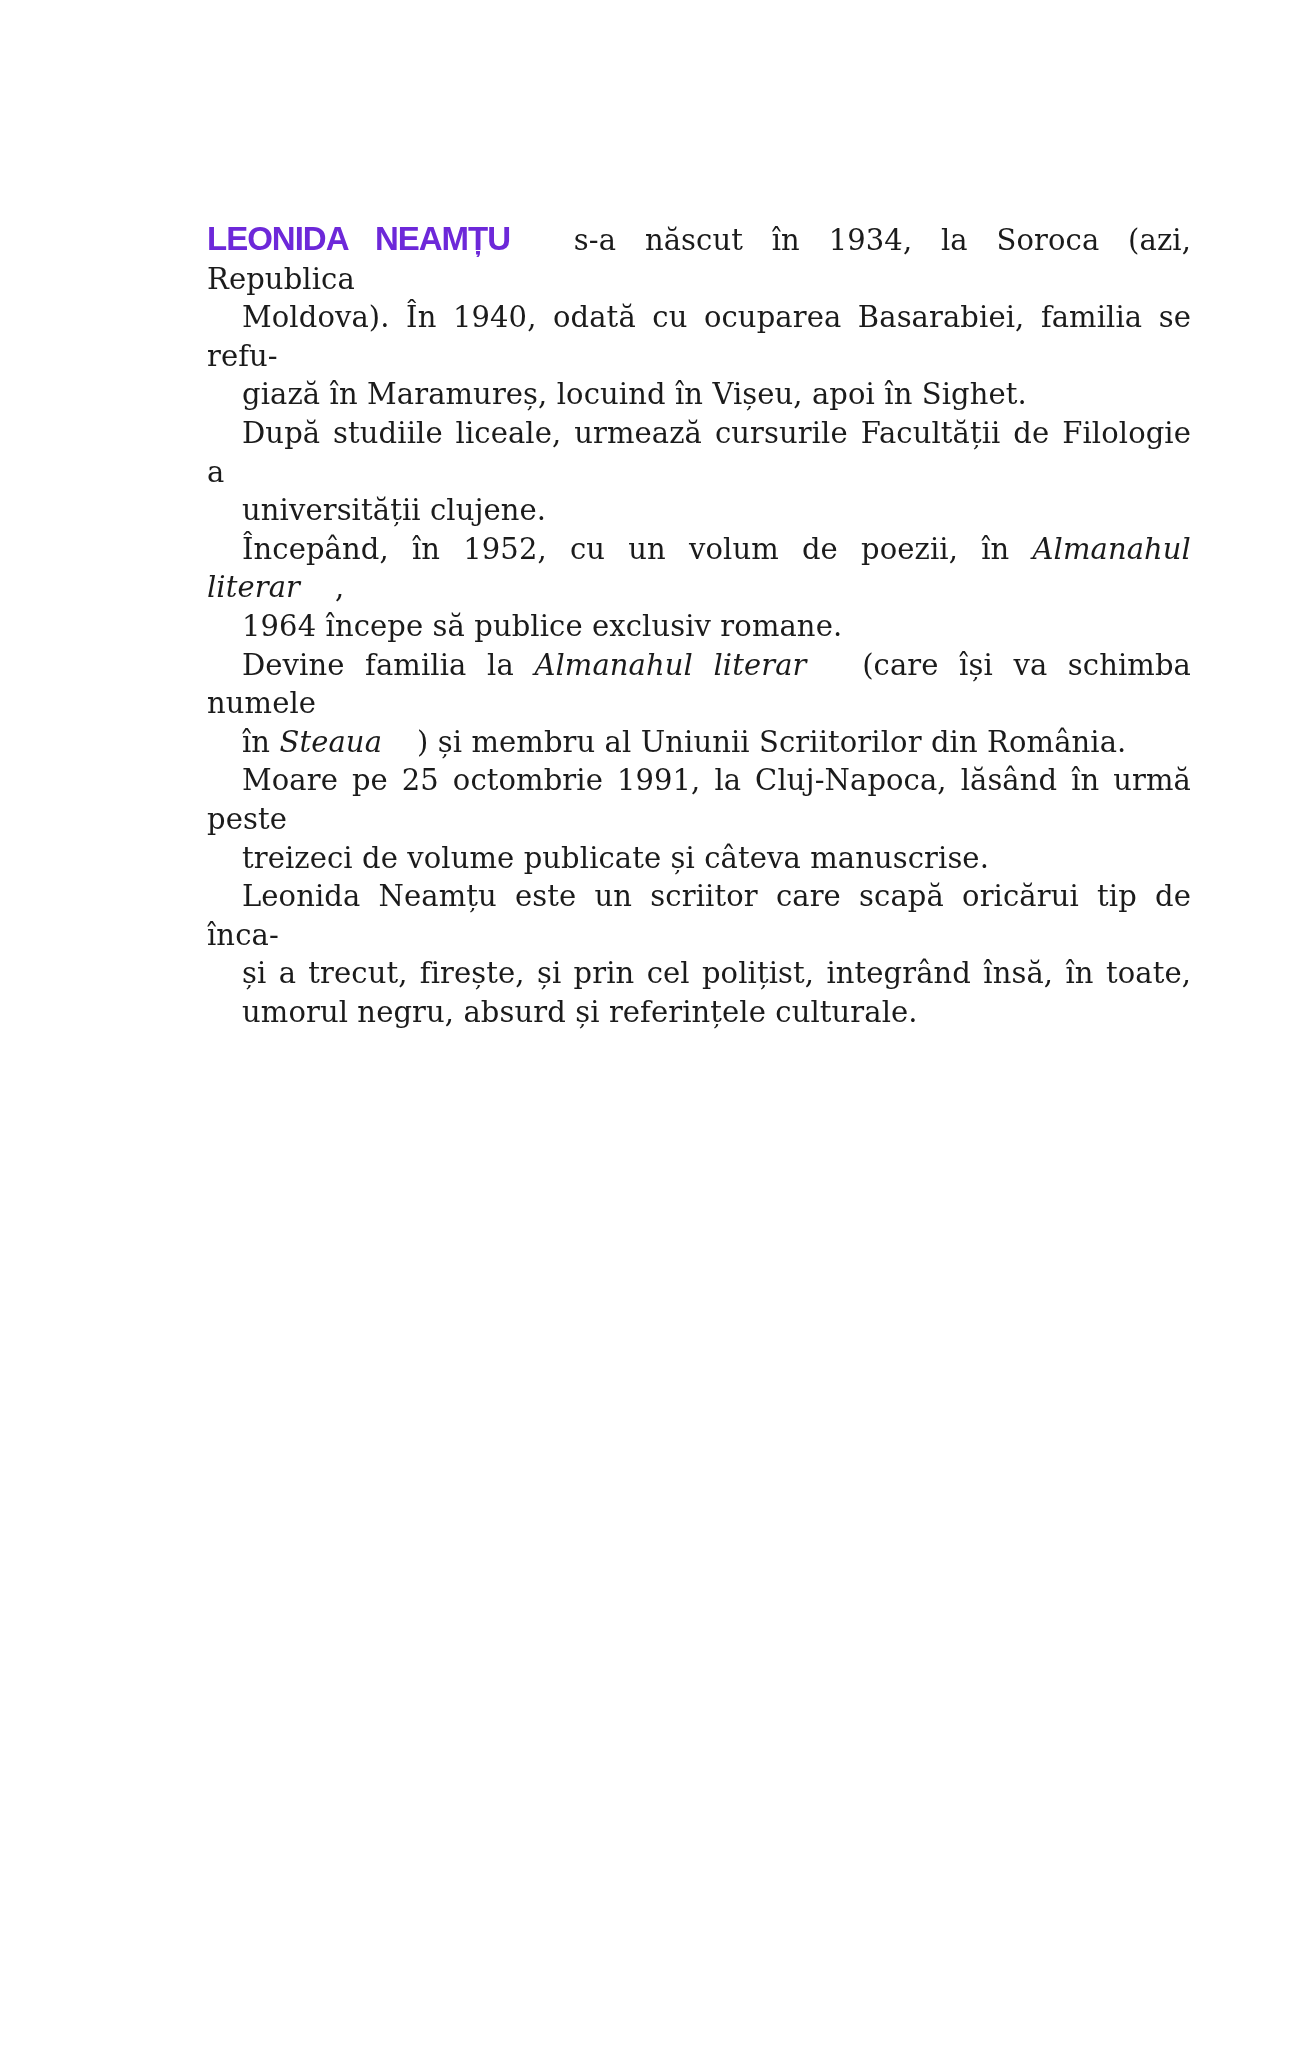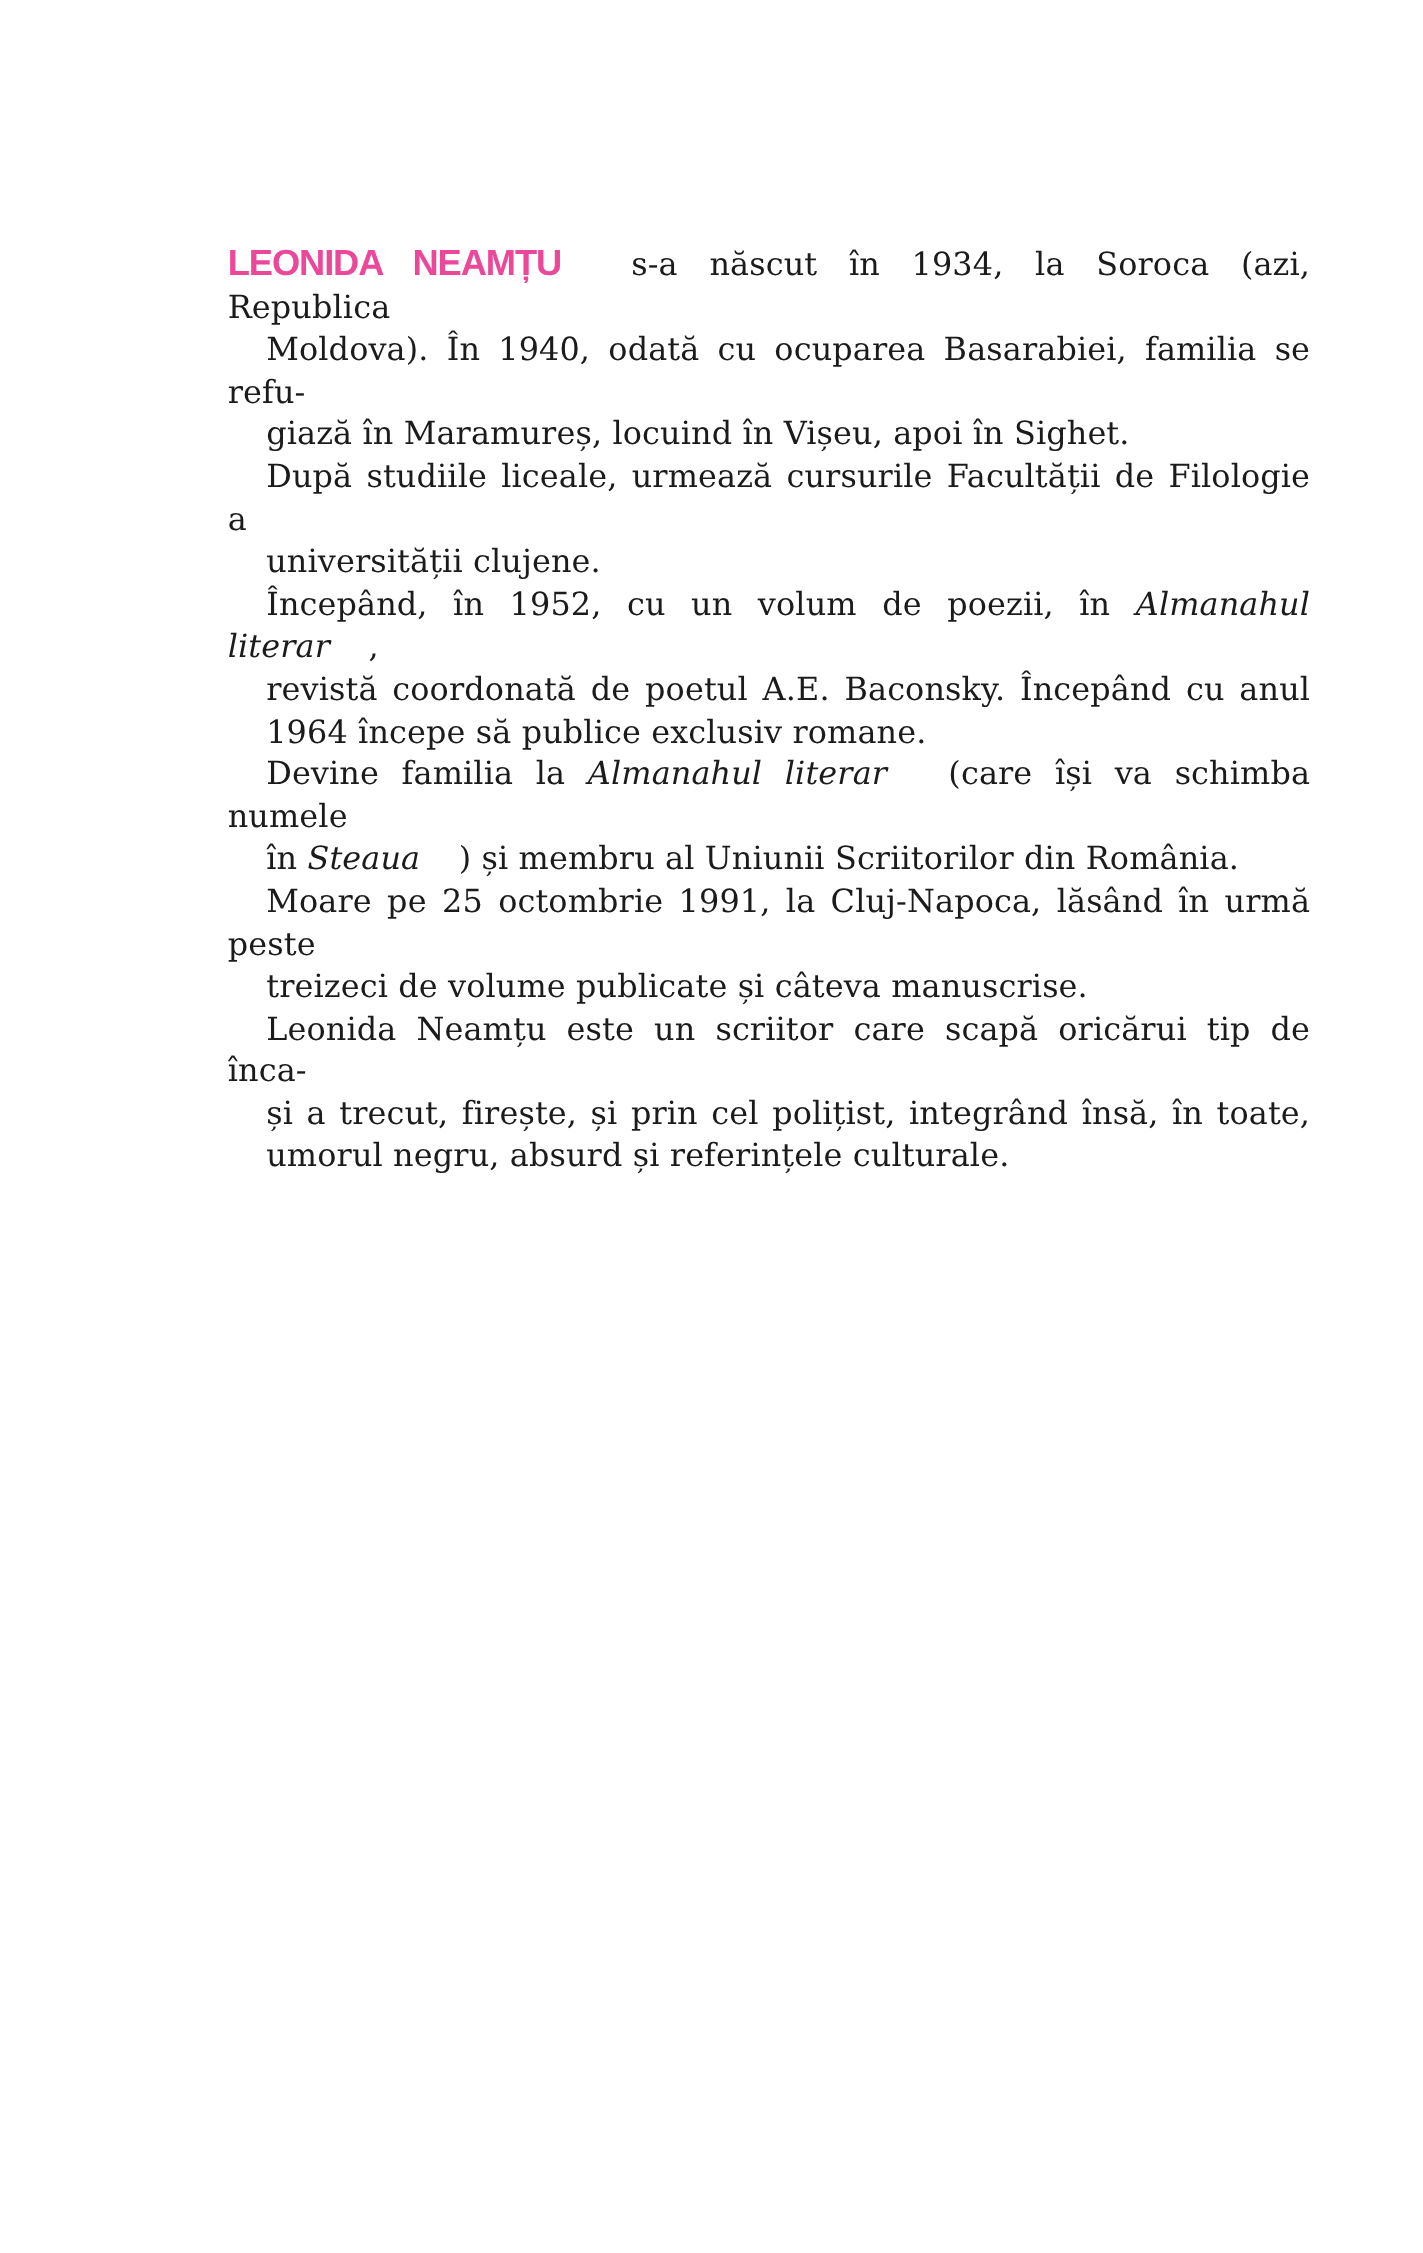--- a/index.html
+++ b/index.html
@@ -45,35 +45,34 @@
   }
   .run-italic {
     font-style: italic;
   }
   .run-heading {
     font-family: "Liberation Sans", sans-serif;
     font-weight: 700;
     font-style: normal;
     font-size: 33px;
     letter-spacing: -1px;
-    color: #ec4899;
+    color: #6d28d9;
   }
 </style>
 </head>
 <body>
 
 <div class="page">
   <div class="text-block">
       <div class="line just"><span class="run-heading">LEONIDA NEAMȚU</span><span class="run-normal"> s-a născut în 1934, la Soroca (azi, Republica</span></div>
       <div class="line just"><span class="run-normal">Moldova). În 1940, odată cu ocuparea Basarabiei, familia se refu-</span></div>
       <div class="line"><span class="run-normal">giază în Maramureș, locuind în Vișeu, apoi în Sighet.</span></div>
       <div class="line just"><span class="run-normal">După studiile liceale, urmează cursurile Facultății de Filologie a</span></div>
       <div class="line"><span class="run-normal">universității clujene.</span></div>
       <div class="line just"><span class="run-normal">Începând, în 1952, cu un volum de poezii, în </span><span class="run-italic">Almanahul literar</span><span class="run-normal">,</span></div>
-      <div class="line just"><span class="run-normal">revistă coordonată de poetul A.E. Baconsky. Începând cu anul</span></div>
       <div class="line"><span class="run-normal">1964 începe să publice exclusiv romane.</span></div>
       <div class="line just"><span class="run-normal">Devine familia la </span><span class="run-italic">Almanahul literar</span><span class="run-normal"> (care își va schimba numele</span></div>
       <div class="line"><span class="run-normal">în </span><span class="run-italic">Steaua</span><span class="run-normal">) și membru al Uniunii Scriitorilor din România.</span></div>
       <div class="line just"><span class="run-normal">Moare pe 25 octombrie 1991, la Cluj-Napoca, lăsând în urmă peste</span></div>
       <div class="line"><span class="run-normal">treizeci de volume publicate și câteva manuscrise.</span></div>
       <div class="line just"><span class="run-normal">Leonida Neamțu este un scriitor care scapă oricărui tip de înca-</span></div>
       <div class="line just"><span class="run-normal">și a trecut, firește, și prin cel polițist, integrând însă, în toate,</span></div>
       <div class="line"><span class="run-normal">umorul negru, absurd și referințele culturale.</span></div>
     </div>
 </div>

